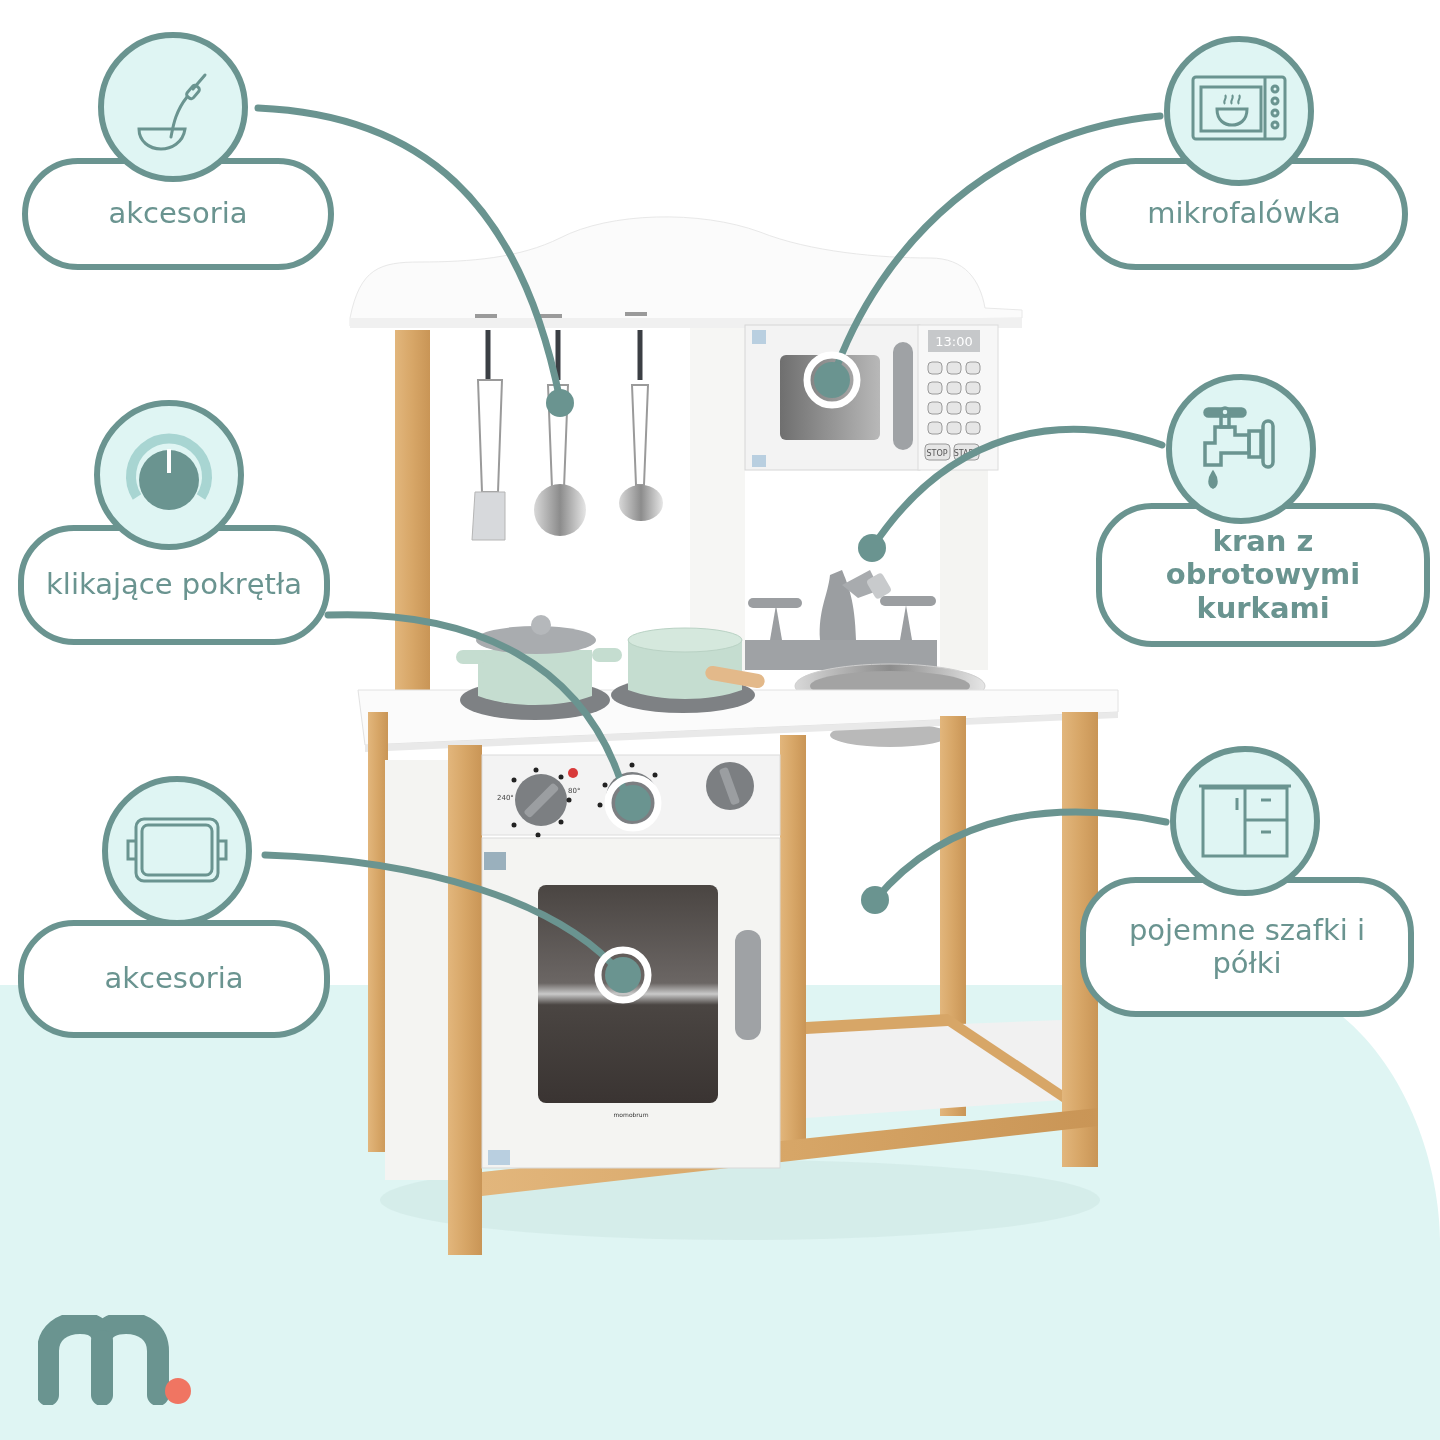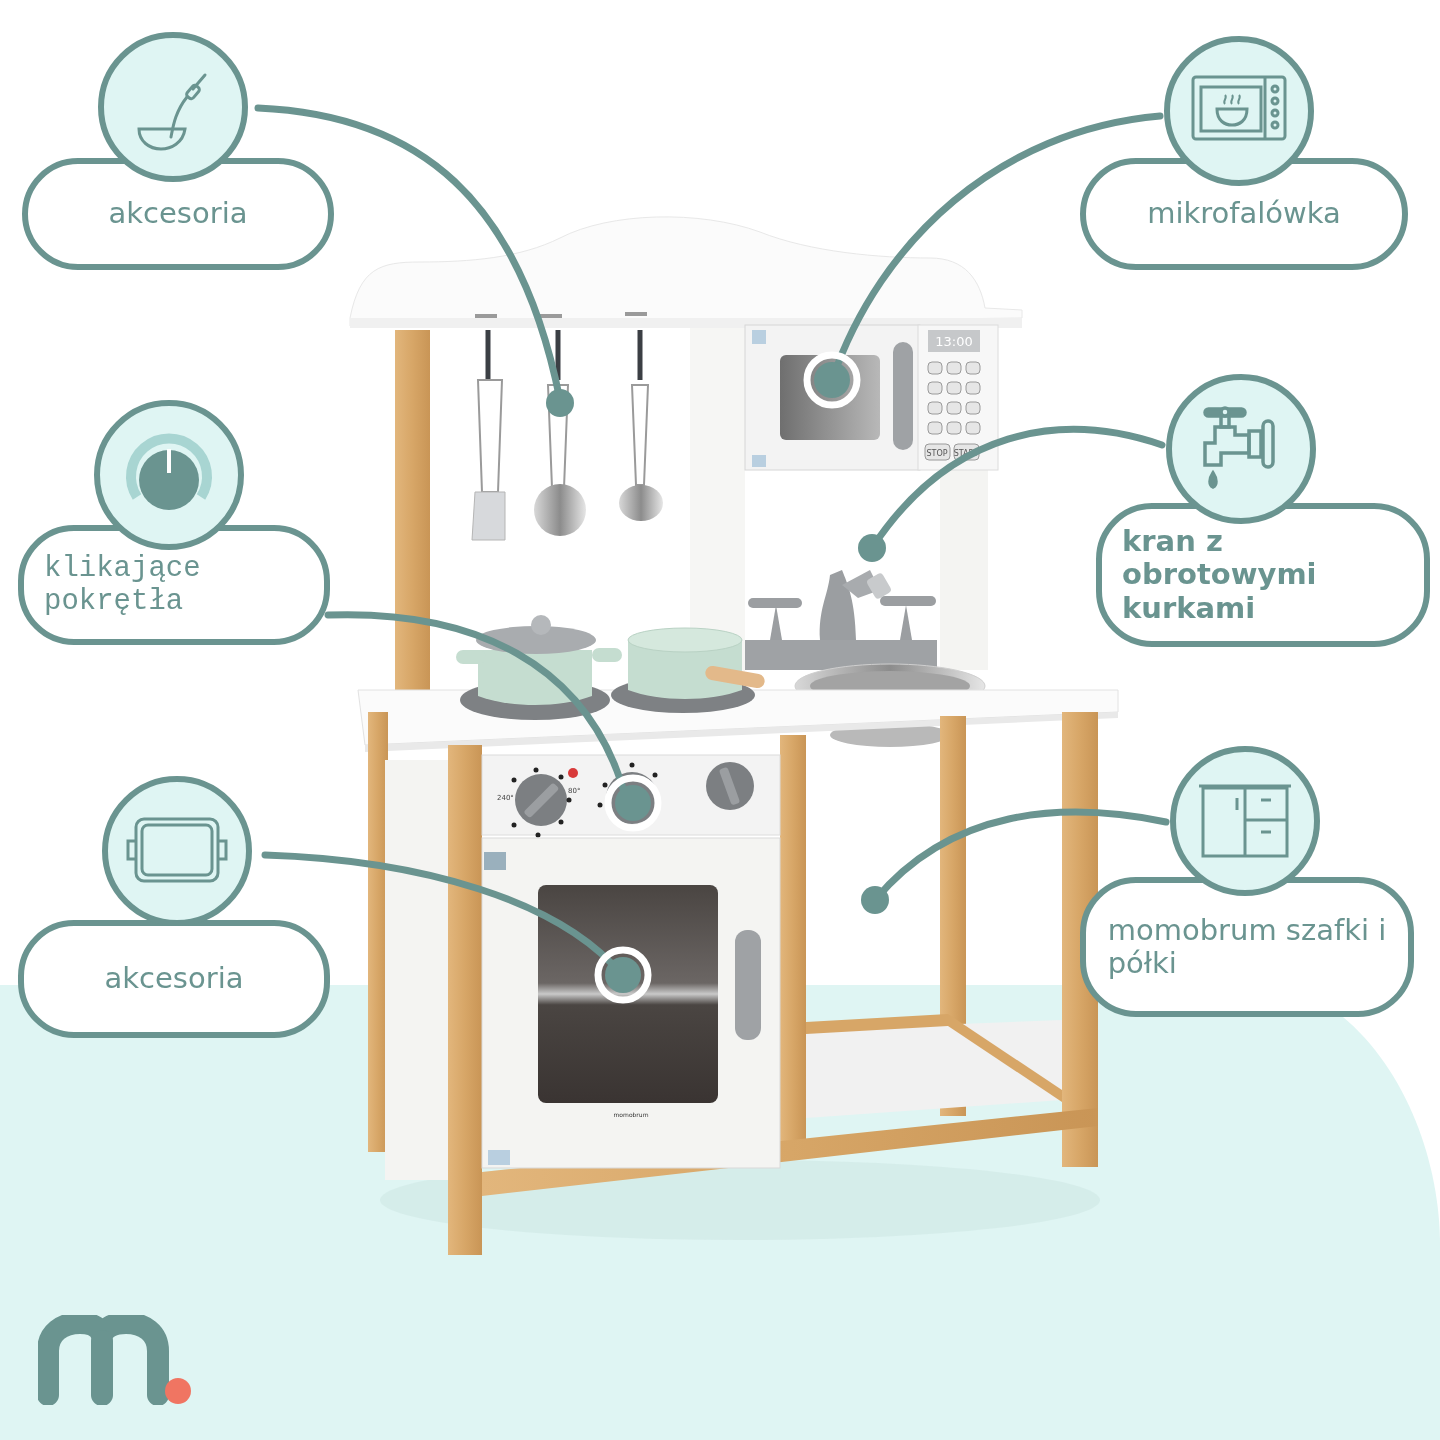--- a/index.html
+++ b/index.html
@@ -11,21 +11,21 @@
     background: #dff5f3;
     clip-path: path('M0 0 L1290 0 C1390 40 1440 160 1440 260 L1440 455 L0 455 Z');
   }
 
   #scene { position: absolute; left: 0; top: 0; width: 1440px; height: 1440px; }
 
   .callout { position: absolute; }
   .pill {
     position: absolute; background: #ffffff; border: 6px solid #6a9490;
     border-radius: 56px; display: flex; align-items: center; justify-content: center;
-    text-align: left; color: #6a9490; font-size: 29px; line-height: 1.15;
+    text-align: center; color: #6a9490; font-size: 29px; line-height: 1.15;
     padding: 0 20px; white-space: pre-line;
   }
   .icon-circle {
     position: absolute; width: 150px; height: 150px; border-radius: 50%;
     background: #dff5f3; border: 6px solid #6a9490;
     display: flex; align-items: center; justify-content: center;
   }
 
   .logo { position: absolute; left: 38px; top: 1315px; width: 160px; height: 90px; }
 </style>
@@ -239,21 +239,21 @@
         <circle cx="86" cy="30" r="3"></circle>
         <circle cx="86" cy="42" r="3"></circle>
         <circle cx="86" cy="54" r="3"></circle>
       <path d="M28 38 L58 38 C58 50 50 54 43 54 C36 54 28 50 28 38 Z"></path>
       <path d="M36 24 c3 3 -3 6 0 9 M43 24 c3 3 -3 6 0 9 M50 24 c3 3 -3 6 0 9" stroke-width="2"></path>
     </svg>
   </div>
 </div>
 
 <div class="callout">
-  <div class="pill" style="left:18px; top:525px; width:312px; height:120px;font-family:Liberation Mono, monospace;">
+  <div class="pill" style="left:18px; top:525px; width:312px; height:120px;">
     <span>klikające pokrętła</span>
   </div>
   <div class="icon-circle" style="left:94px; top:400px;">
     <svg width="100" height="100" viewBox="0 0 100 100">
       <path d="M18 72 A38 38 0 1 1 82 72" fill="none" stroke="#a8d5d2" stroke-width="10"></path>
       <circle cx="50" cy="55" r="30" fill="#6a9490"></circle>
       <rect x="48" y="24" width="4" height="24" fill="#ffffff"></rect>
     </svg>
   </div>
 </div>
@@ -285,21 +285,21 @@
       <rect x="14" y="8" width="82" height="62" rx="8"></rect>
       <rect x="20" y="14" width="70" height="50" rx="6"></rect>
       <path d="M14 30 L6 30 L6 48 L14 48"></path>
       <path d="M96 30 L104 30 L104 48 L96 48"></path>
     </svg>
   </div>
 </div>
 
 <div class="callout">
   <div class="pill" style="left:1080px; top:877px; width:334px; height:140px;">
-    <span>momobrum szafki i
+    <span>pojemne szafki i
 półki</span>
   </div>
   <div class="icon-circle" style="left:1170px; top:746px;">
     <svg width="100" height="90" viewBox="0 0 100 90" fill="none" stroke="#6a9490" stroke-width="3">
       <line x1="4" y1="10" x2="96" y2="10"></line>
       <rect x="8" y="12" width="84" height="68"></rect>
       <line x1="50" y1="12" x2="50" y2="80"></line>
       <line x1="50" y1="44" x2="92" y2="44"></line>
       <line x1="42" y1="22" x2="42" y2="34"></line>
       <line x1="66" y1="24" x2="76" y2="24"></line>

